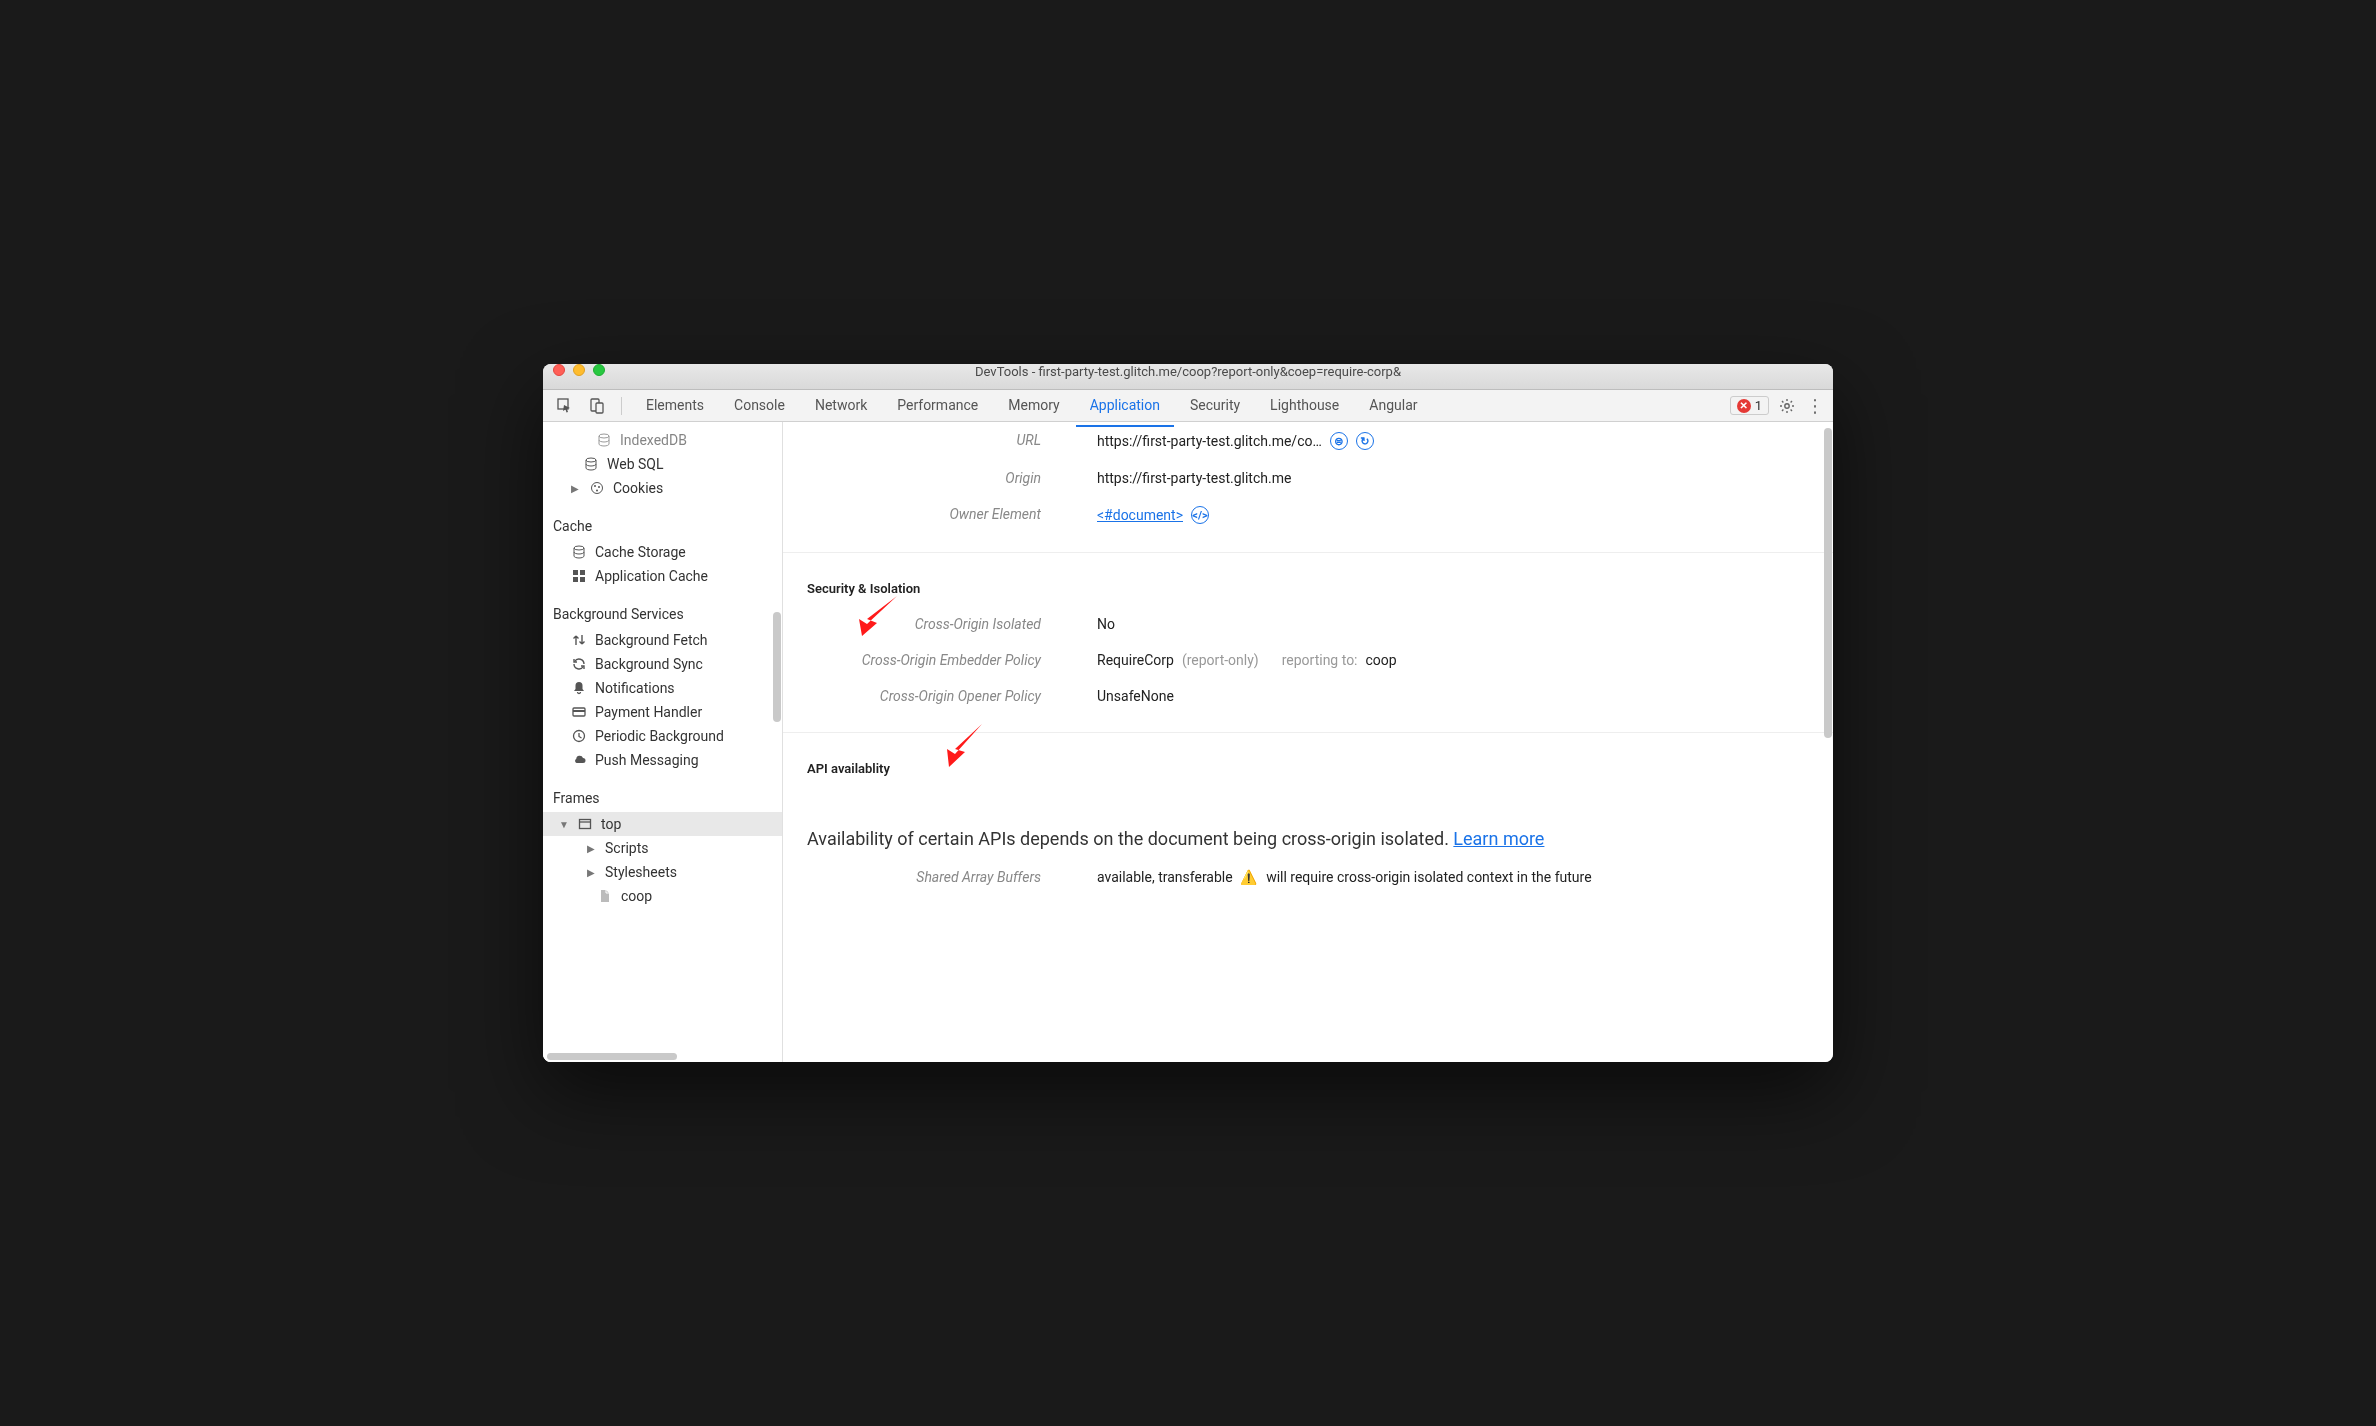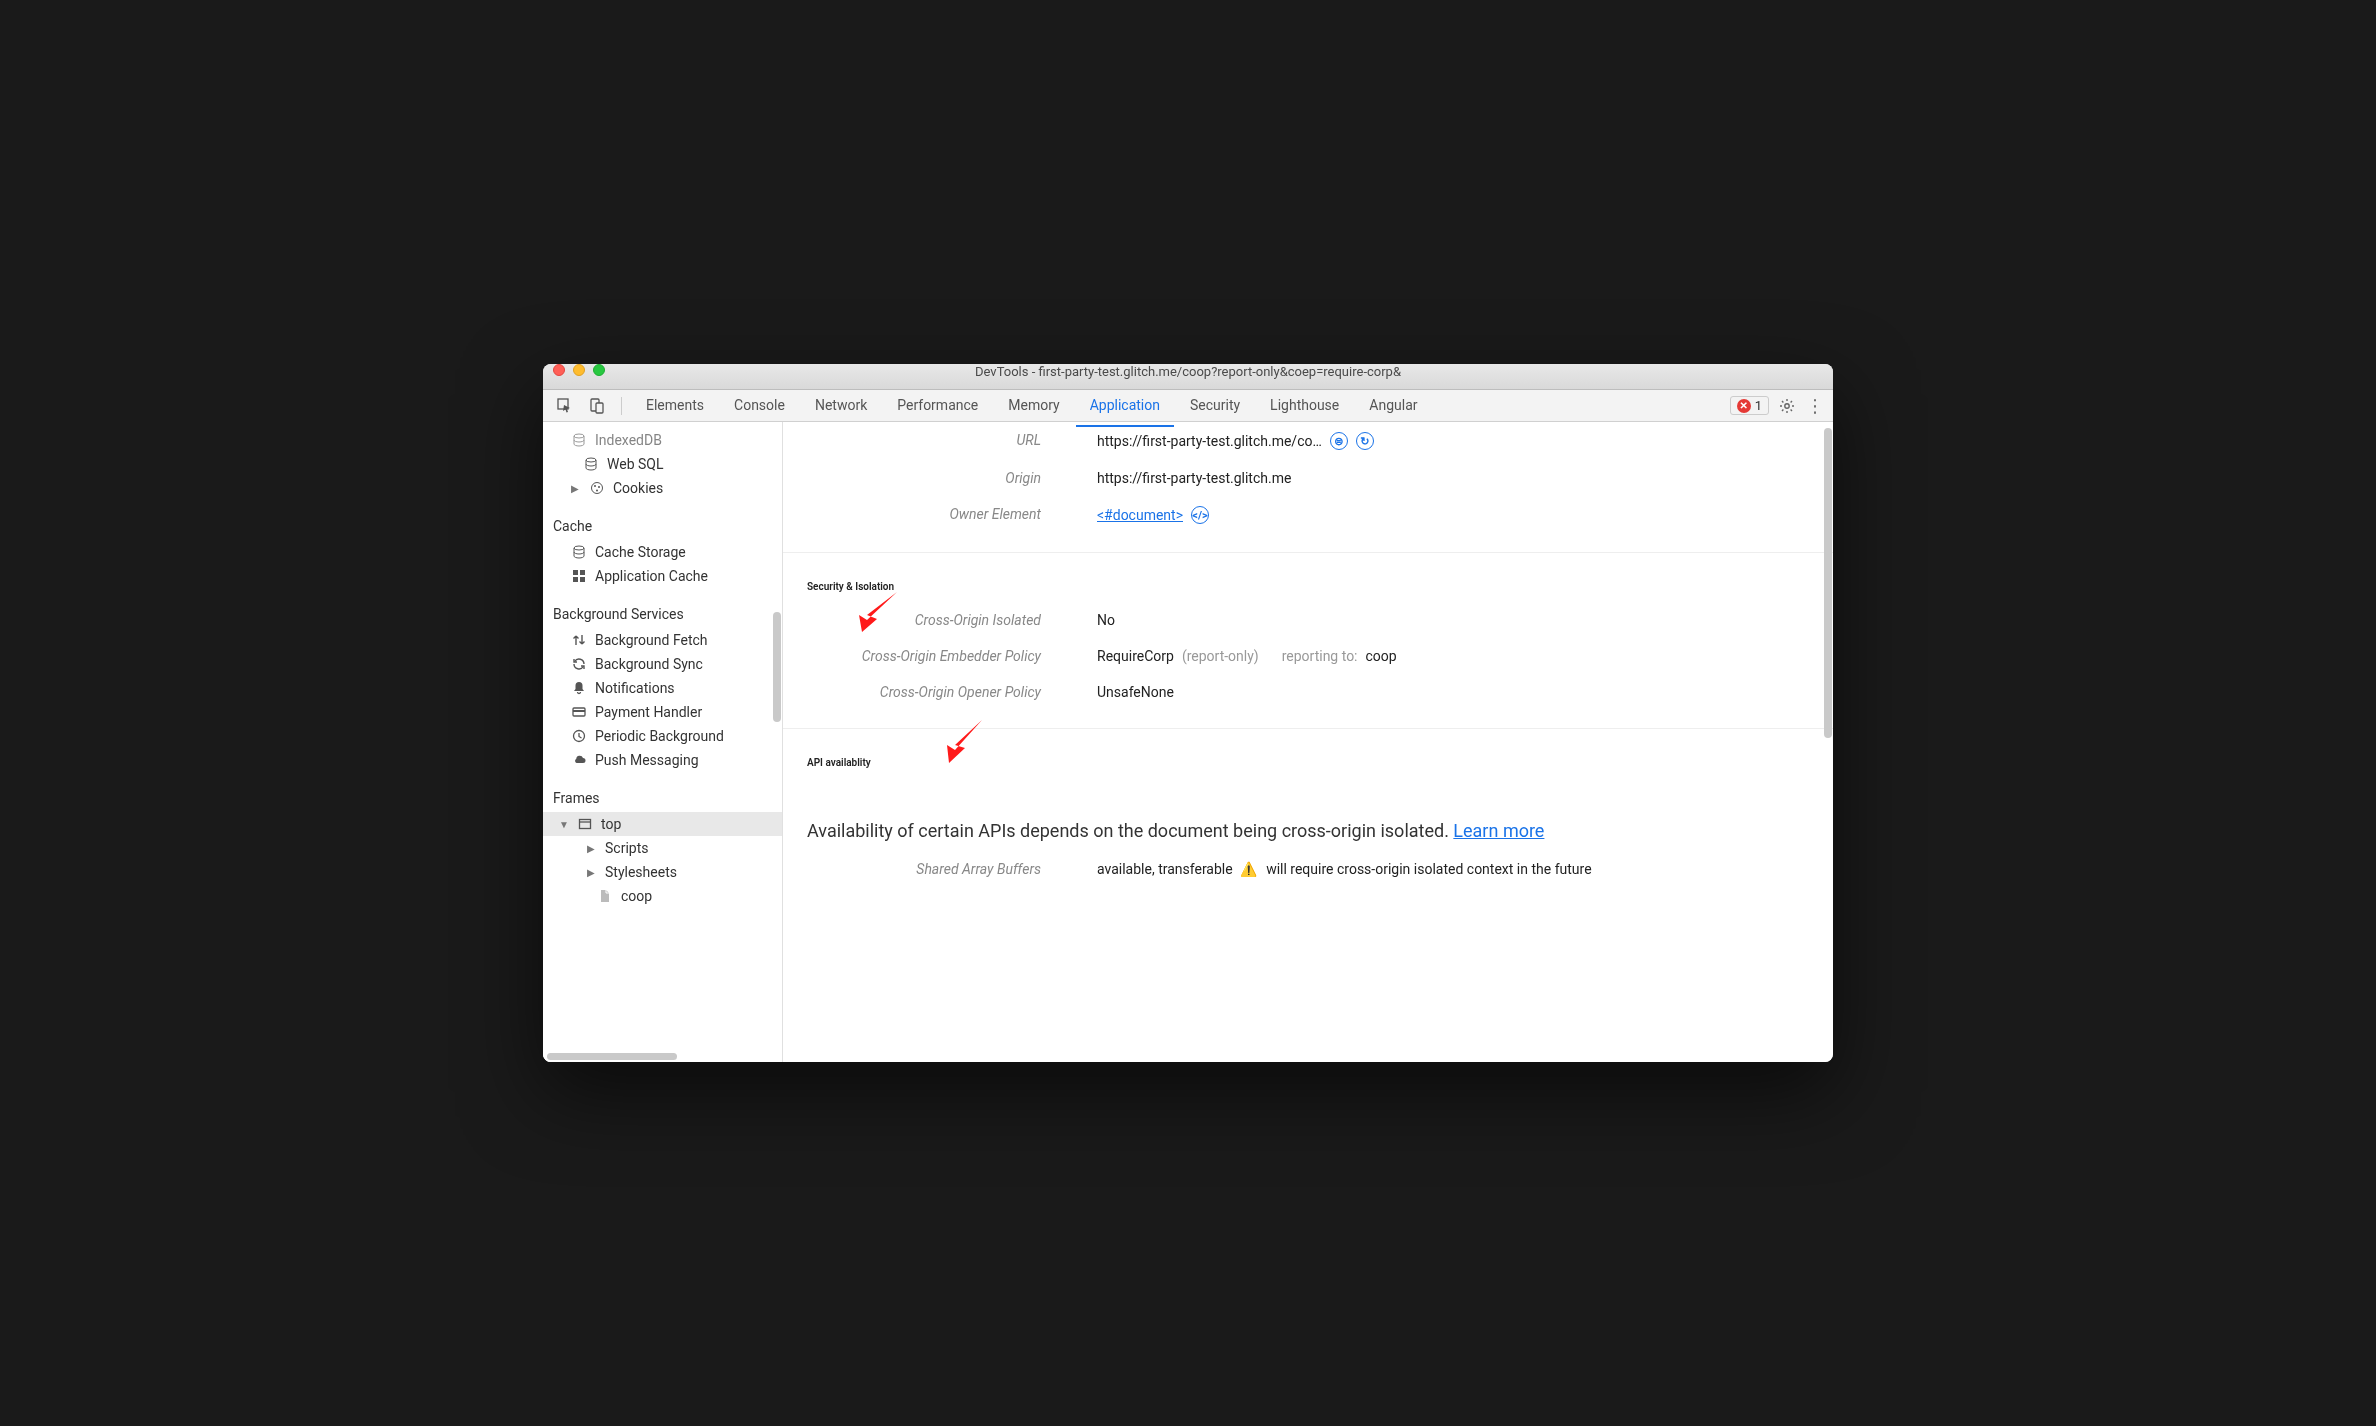--- a/index.html
+++ b/index.html
@@ -62,21 +62,21 @@
   .side-item.selected { background:#e8e8e8; }
   .side-item.sub { padding-left: 44px; }
   .tree-caret { display:inline-block; width:10px; color:#777; font-size:10px; }
   .side-scroll-thumb { position:absolute; right:1px; top:190px; width:8px; height:110px; background:#c9c9c9; border-radius:4px; }
   .side-hscroll { position:absolute; bottom:0; left:0; height:10px; width:100%; }
   .side-hscroll .thumb { position:absolute; left:4px; top:1px; height:7px; width:130px; background:#c9c9c9; border-radius:4px; }
 
   .main { flex:1; overflow-y:auto; position: relative; }
   .main-scroll-thumb { position:absolute; right:1px; top:6px; width:8px; height:310px; background:#c9c9c9; border-radius:4px; }
   .section { padding: 12px 24px; }
-  .sec-h { font-weight:600; font-size:10px; color:#222; padding: 10px 0; }
+  .sec-h { font-weight:600; font-size:13px; color:#222; padding: 10px 0; }
   .row { display:flex; padding: 10px 0; font-size:14px; align-items:flex-start; }
   .row .lab { width: 250px; text-align:right; color:#888; padding-right: 16px; font-style: italic; }
   .row .val { flex:1; color:#222; display:flex; align-items:center; gap:8px; flex-wrap:wrap;margin-left:40px;}
   .muted { color:#999; }
   .link { color:#1a73e8; text-decoration: underline; cursor:pointer; }
   .chip { display:inline-flex; align-items:center; justify-content:center; width:18px; height:18px; border:1.5px solid #1a73e8; border-radius:50%; color:#1a73e8; font-size:11px; font-weight:bold;}
   .divider { height:1px; background:#eee; margin: 6px 0; }
   .desc { font-size:18px; color:#333; padding: 4px 0 10px 0; margin-top: 38px; }
 
   .arrow { position:absolute; color:#ff0000; pointer-events:none; }
@@ -131,21 +131,21 @@
           <path d="M8 1v2M8 13v2M1 8h2M13 8h2M3 3l1.4 1.4M11.6 11.6L13 13M13 3l-1.4 1.4M4.4 11.6L3 13" stroke="#666" stroke-width="1.4"></path>
         </svg>
     </div>
     <div class="kebab">⋮</div>
   </div>
 
   <div class="body">
 
     <div class="sidebar">
       <div class="side-group">
-        <div class="side-item" style="padding-left:28px;opacity:.6">
+        <div class="side-item" style="padding-left:53px;opacity:.6">
           <span class="ic">
               <svg width="14" height="14" viewBox="0 0 14 14">
                 <ellipse cx="7" cy="3" rx="5" ry="2" fill="none" stroke="#555"></ellipse>
                 <path d="M2 3v8c0 1.1 2.2 2 5 2s5-.9 5-2V3" fill="none" stroke="#555"></path>
                 <path d="M2 7c0 1.1 2.2 2 5 2s5-.9 5-2" fill="none" stroke="#555"></path>
               </svg>
             </span>
           <span>IndexedDB</span>
         </div>
         <div class="side-item" style="padding-left:40px">

